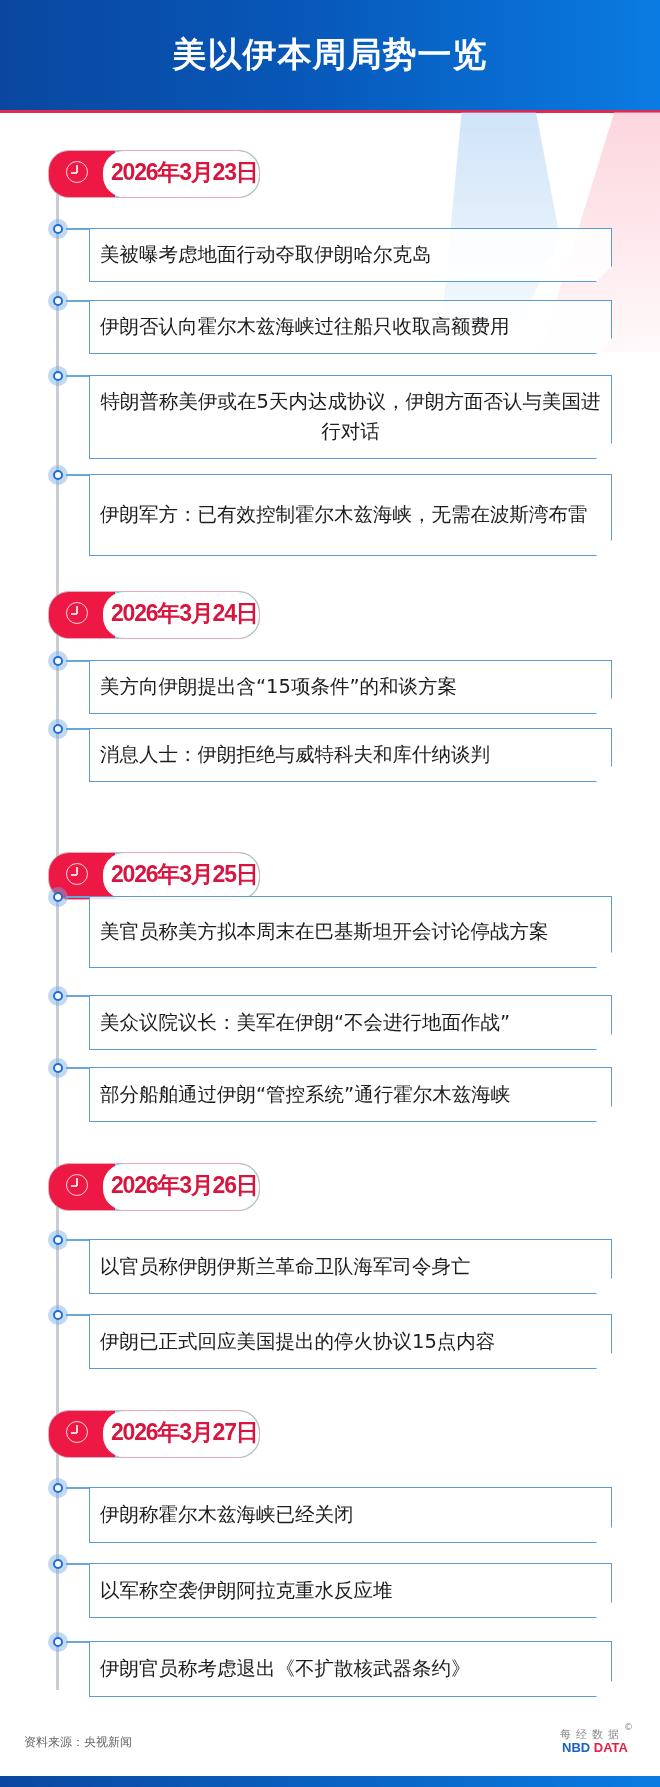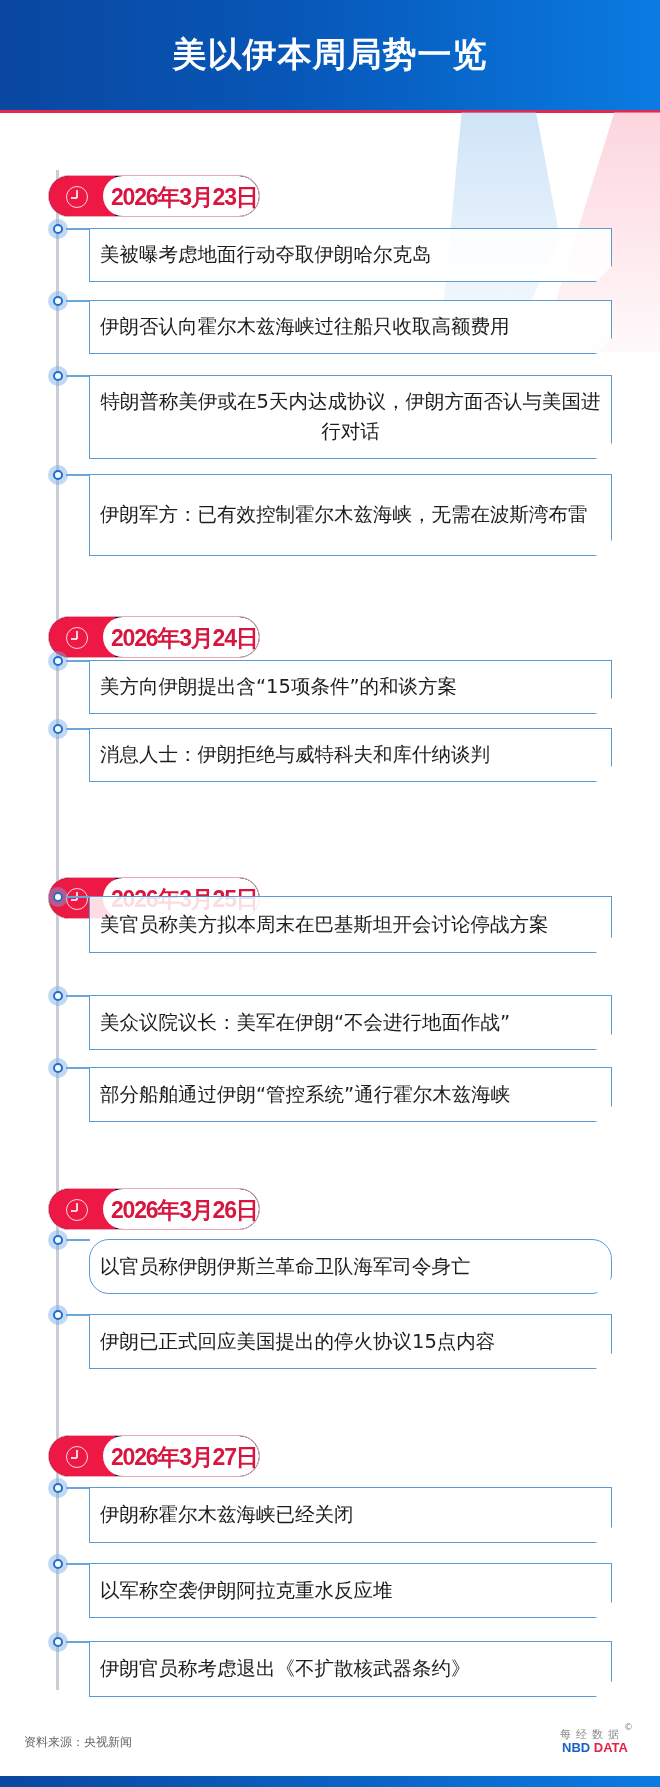--- a/index.html
+++ b/index.html
@@ -26,24 +26,23 @@
     position: absolute; left: 540px; top: 112px; width: 120px; height: 240px;
     background: linear-gradient(180deg, rgba(250,180,195,0.55), rgba(252,215,225,0.15));
     clip-path: polygon(62% 0, 100% 0, 100% 100%, 0 100%);
   }
 
   .timeline-line {
     position: absolute; left: 56px; top: 170px; width: 3px; height: 1520px; background: #c9ced6;
   }
 
   .date-pill {
-    position: absolute; left: 48px; height: 42px; width: 212px;
-    border-radius: 21px; background: #0f172a; border: 1px solid #e9a9b7;
+    position: absolute; left: 48px; height: 48px; width: 212px;
+    border-radius: 21px; background: #5eead4; border: 1px solid #e9a9b7;
     overflow: hidden;
-    margin-top: 25px;
   }
   .date-pill .pill-red-fill {
     position: absolute; left: 0; top: 0; width: 66px; height: 100%; background: #ee1844;
   }
   .date-pill .pill-white {
     position: absolute; left: 54px; top: 0; right: 0; height: 100%;
     background: #fff; border-radius: 21px 21px 21px 21px;
   }
   .clock {
     position: absolute; left: 17px; top: 10px; width: 22px; height: 22px;
@@ -164,21 +163,21 @@
 
 <div class="date-pill" style="top:852px;">
   <div class="pill-red-fill"></div>
   <div class="pill-white"></div>
   <span class="clock"></span>
   <span class="date-text">2026年3月25日</span>
 </div>
 
 <div class="node" style="top:887px;"></div>
 <div class="connector" style="top:896px;"></div>
-<div class="event-box" style="top:896px; height:57px;text-align:center;">
+<div class="event-box" style="top:896px; height:72px;text-align:center;">
   <div class="event-text">美官员称美方拟本周末在巴基斯坦开会讨论停战方案</div>
 </div>
 
 <div class="node" style="top:986px;"></div>
 <div class="connector" style="top:995px;"></div>
 <div class="event-box" style="top:995px; height:55px;">
   <div class="event-text">美众议院议长：美军在伊朗“不会进行地面作战”</div>
 </div>
 
 <div class="node" style="top:1058px;"></div>
@@ -189,21 +188,21 @@
 
 <div class="date-pill" style="top:1163px;">
   <div class="pill-red-fill"></div>
   <div class="pill-white"></div>
   <span class="clock"></span>
   <span class="date-text">2026年3月26日</span>
 </div>
 
 <div class="node" style="top:1230px;"></div>
 <div class="connector" style="top:1239px;"></div>
-<div class="event-box" style="top:1239px; height:55px;border-radius:20px;">
+<div class="event-box" style="top:1239px; height:55px;">
   <div class="event-text">以官员称伊朗伊斯兰革命卫队海军司令身亡</div>
 </div>
 
 <div class="node" style="top:1305px;"></div>
 <div class="connector" style="top:1314px;"></div>
 <div class="event-box" style="top:1314px; height:55px;">
   <div class="event-text">伊朗已正式回应美国提出的停火协议15点内容</div>
 </div>
 
 <div class="date-pill" style="top:1410px;">

